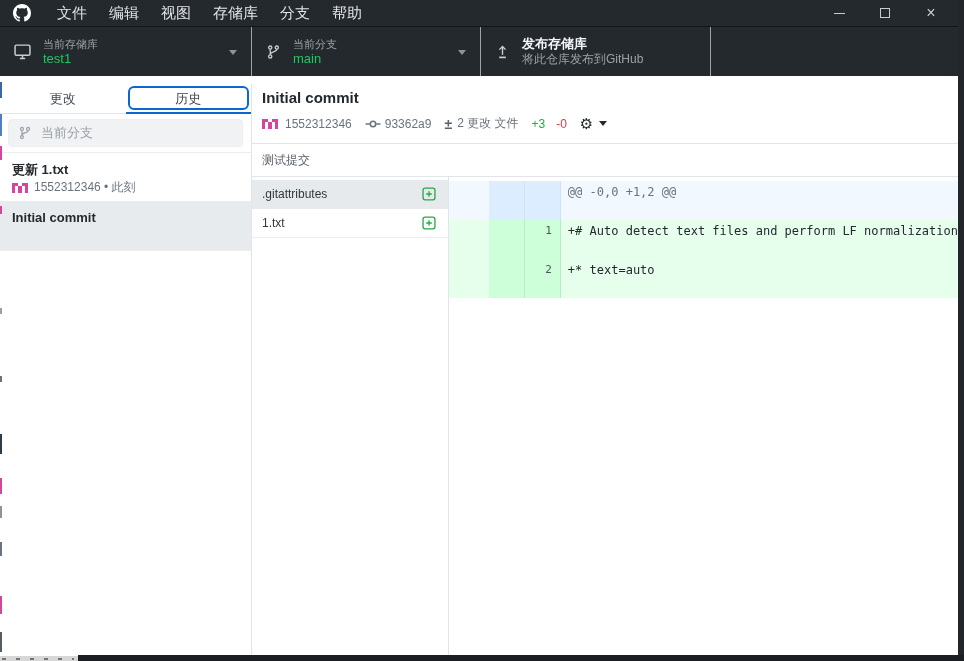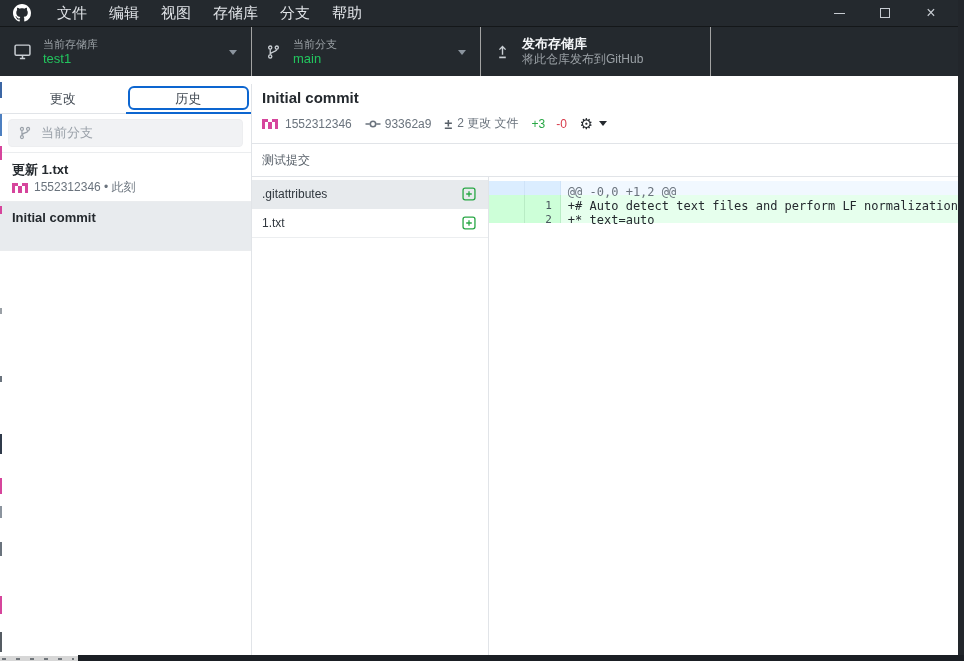--- a/index.html
+++ b/index.html
@@ -67,21 +67,21 @@
   .gear-caret { margin-left:6px; width:0; height:0; border-left:4px solid transparent; border-right:4px solid transparent; border-top:5px solid #24292e; }
 
   .desc-bar { height:34px; border-top:1px solid #e1e4e8; border-bottom:1px solid #e1e4e8; display:flex; align-items:center; padding-left:10px; font-size:12px; color:#586069; }
 
   .detail-body { flex:1; display:flex; min-height:0; }
   .file-list { width:249px; border-right:1px solid #e1e4e8; padding-top:3px; }
   .file-row { height:29px; display:flex; align-items:center; justify-content:space-between; padding:0 12px 0 10px; font-size:12px; color:#30373e; border-bottom:1px solid #eceef0; }
   .file-row.selected { background:#e7eaed; border-bottom-color:#e7eaed;gap:12px; }
 
   .diff { flex:1; font-family:"DejaVu Sans Mono","Liberation Mono",monospace; font-size:12px; padding-top:4px; }
-  .diff-row { display:flex; height:14px; line-height:22px; }
+  .diff-row { display:flex; height:39px; line-height:22px;padding-left:40px; }
   .gut { width:36px; flex:none; text-align:right; padding-right:8px; font-size:11px; color:#49565e; }
   .diff-row.hunk { background:#f1f8ff; color:#6a737d; }
   .hunk .gut { background:#dbedff; border-right:1px solid #cfe3f8; }
   .diff-row.add { background:#e6ffed; color:#24292e; }
   .add .gut { background:#cdffd8; border-right:1px solid #b9ecc5; }
   .code { padding-left:7px; white-space:pre; }
 
   
   .right-strip { position:absolute; top:0; right:0; width:6px; height:661px; background:#22262b; }
   .bottom-light { position:absolute; left:0; bottom:0; width:78px; height:5px; background:#d7d7d7; }

